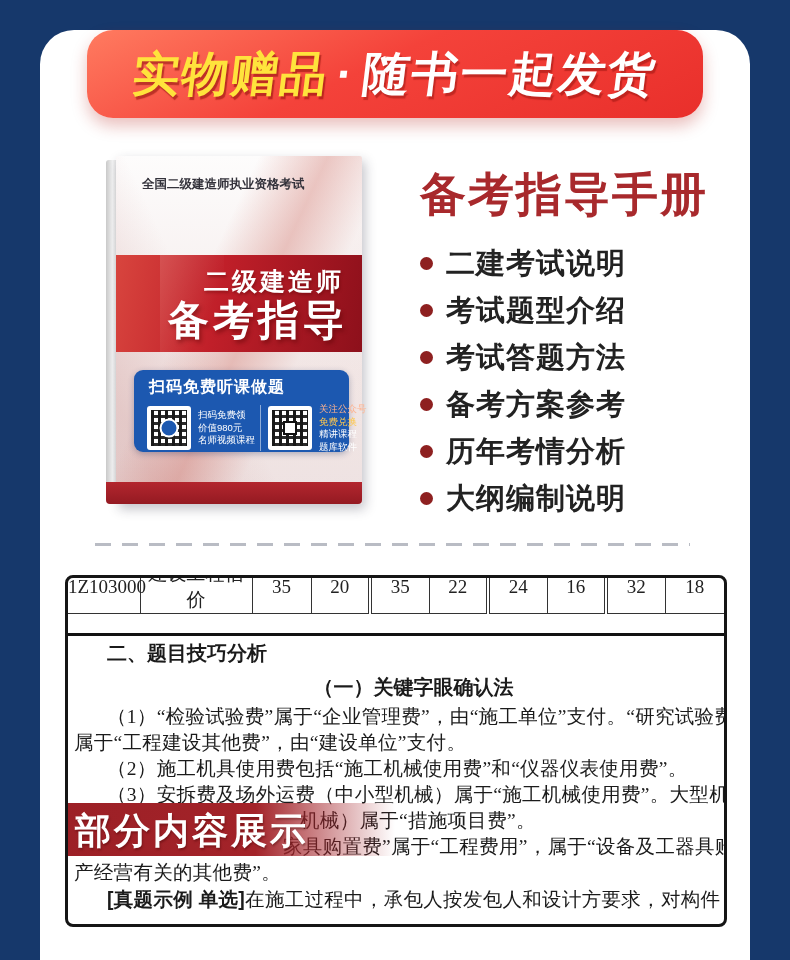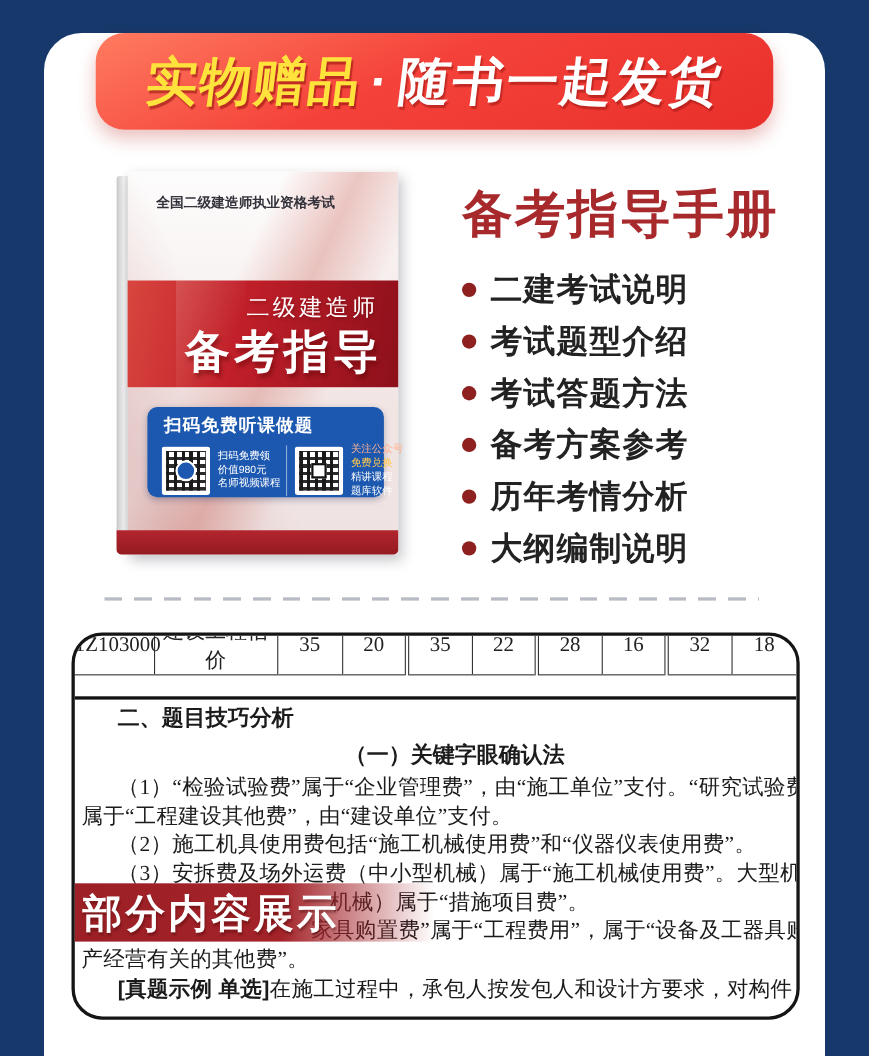--- a/index.html
+++ b/index.html
@@ -26,21 +26,21 @@
          background:
            linear-gradient(115deg, rgba(229,180,175,0) 35%, rgba(206,110,100,.38) 52%, rgba(233,210,208,.15) 68%),
            linear-gradient(65deg, rgba(196,130,128,.30) 12%, rgba(240,228,227,0) 42%),
            linear-gradient(180deg,#fdfcfc 0%,#f3e9e8 62%,#efe5e5 100%);
          box-shadow:3px 5px 12px rgba(40,40,60,.28);}
   .exam-line{position:absolute;top:20px;left:26px;font-size:12.5px;font-weight:700;color:#33323b;}
   .red-band{position:absolute;top:99px;left:0;width:100%;height:97px;
             background:linear-gradient(100deg,#d8453e 0%,#c01f29 42%,#8d101b 100%);}
   .red-band::before{content:"";position:absolute;left:18%;top:0;width:26%;height:100%;
             background:linear-gradient(115deg,rgba(255,255,255,.14),rgba(255,255,255,0) 70%);}
-  .series{position:absolute;top:10px;right:18px;font-size:21px;font-weight:400;color:#fff;
+  .series{position:absolute;top:10px;right:18px;font-size:25px;font-weight:700;color:#fff;
           letter-spacing:3px;text-shadow:1px 2px 3px rgba(80,0,0,.4);}
   .cover-title{position:absolute;top:38px;right:14px;font-size:41px;font-weight:800;color:#fff;
           letter-spacing:4px;text-shadow:2px 3px 4px rgba(80,0,0,.45);}
   .blue-panel{position:absolute;top:214px;left:18px;width:215px;height:82px;background:#1c58b0;
           border-radius:9px;box-shadow:0 2px 6px rgba(20,40,90,.3);}
   .scan-head{padding:7px 0 0 15px;font-size:16px;font-weight:700;color:#fff;letter-spacing:1px;}
   .qr-row{display:flex;align-items:center;padding:5px 6px 0 13px;}
   .qr{width:44px;height:44px;flex:none;background-color:#fff;border-radius:3px;position:relative;
       background-image:
         repeating-linear-gradient(0deg,rgba(25,25,25,.92) 0 3px,transparent 3px 7px),
@@ -65,21 +65,21 @@
   .hb-item{display:flex;align-items:center;height:47px;font-size:29px;font-weight:600;color:#222;
            letter-spacing:1px;white-space:nowrap;}
   .hb-dot{width:13px;height:13px;border-radius:50%;background:#8e2020;margin-right:13px;flex:none;}
 
   
   .dashes{position:absolute;left:55px;top:513px;width:595px;height:3px;
           background:repeating-linear-gradient(90deg,#b9bcc4 0 16px,transparent 16px 27px);}
 
   
   .page{position:absolute;left:25px;top:545px;width:662px;height:352px;background:#fff;
-        border:3px solid #151515;border-radius:28px;overflow:hidden;box-sizing:border-box;
+        border:3px solid #151515;border-radius:8px;overflow:hidden;box-sizing:border-box;
         font-family:"Liberation Serif","DejaVu Serif",serif;color:#1b1b1b;}
   .tbl-clip{height:55px;overflow:hidden;border-bottom:3px solid #111;}
   .ptable{width:100%;border-collapse:collapse;table-layout:fixed;margin-top:-17px;}
   .ptable td{border-left:1px solid #333;text-align:center;font-size:19px;color:#222;padding:0;}
   .ptable td:first-child{border-left:none;}
   .ptable .r1 td{height:36px;border-bottom:1px solid #333;}
   .ptable .r2 td{height:33px;}
   .ptable td.dbl{border-left:4px double #333;}
   .pbody{padding:4px 4px 0 6px;}
   .pline{font-size:19.5px;line-height:26px;letter-spacing:.3px;white-space:nowrap;}
@@ -192,21 +192,21 @@
               <col>
             </colgroup>
           <tbody>
               <tr class="r1">
             <td>1Z103000</td>
             <td>建设工程估价</td>
             <td>35</td>
             <td>20</td>
             <td class="dbl">35</td>
             <td>22</td>
-            <td class="dbl">28</td>
+            <td class="dbl">24</td>
             <td>16</td>
             <td class="dbl">32</td>
             <td>18</td>
           </tr>
         </tbody>
           </table>
       </div>
 
       <div class="pbody">
         <div class="ph ph1">二、题目技巧分析</div>

